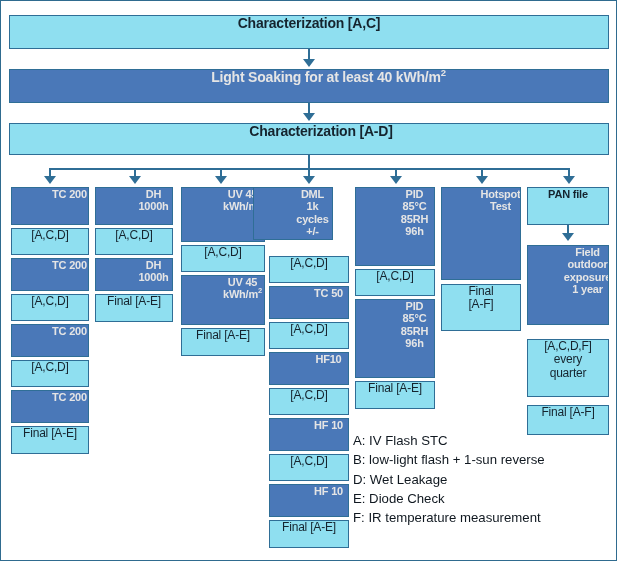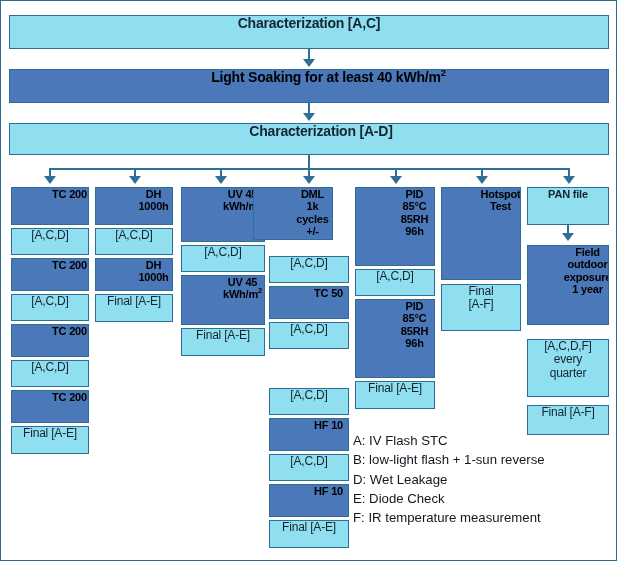--- a/index.html
+++ b/index.html
@@ -23,21 +23,21 @@
     display:flex;
     align-items:flex-start;
     justify-content:center;
     text-align:center;
     line-height:1.12;
     letter-spacing:-0.2px;
     overflow:hidden;
   }
   .dark{
     background:#4a78b8;
-    color:#000000;
+    color:#e5e5e5;
     padding-left:39px;
   }
   .light{
     background:#8fdff0;
     color:#15242e;
   }
   .banner{ font-size:14px; font-weight:bold; }
   .lbl{ font-size:11px; font-weight:bold; }
   .chk{ font-size:12px; font-weight:normal; }
 
@@ -159,20 +159,23 @@
   </div>
   <div class="box light chk" style="left:268px;top:255px;width:80px;height:27px;">
       <span>[A,C,D]</span>
     </div>
   <div class="box dark lbl" style="left:268px;top:285px;width:80px;height:33px;">
       <span>TC 50</span>
     </div>
   <div class="box light chk" style="left:268px;top:321px;width:80px;height:27px;">
       <span>[A,C,D]</span>
     </div>
+  <div class="box dark lbl" style="left:268px;top:351px;width:80px;height:33px;">
+      <span>HF10</span>
+    </div>
   <div class="box light chk" style="left:268px;top:387px;width:80px;height:27px;">
       <span>[A,C,D]</span>
     </div>
   <div class="box dark lbl" style="left:268px;top:417px;width:80px;height:33px;">
       <span>HF 10</span>
     </div>
   <div class="box light chk" style="left:268px;top:453px;width:80px;height:27px;">
       <span>[A,C,D]</span>
     </div>
   <div class="box dark lbl" style="left:268px;top:483px;width:80px;height:33px;">

